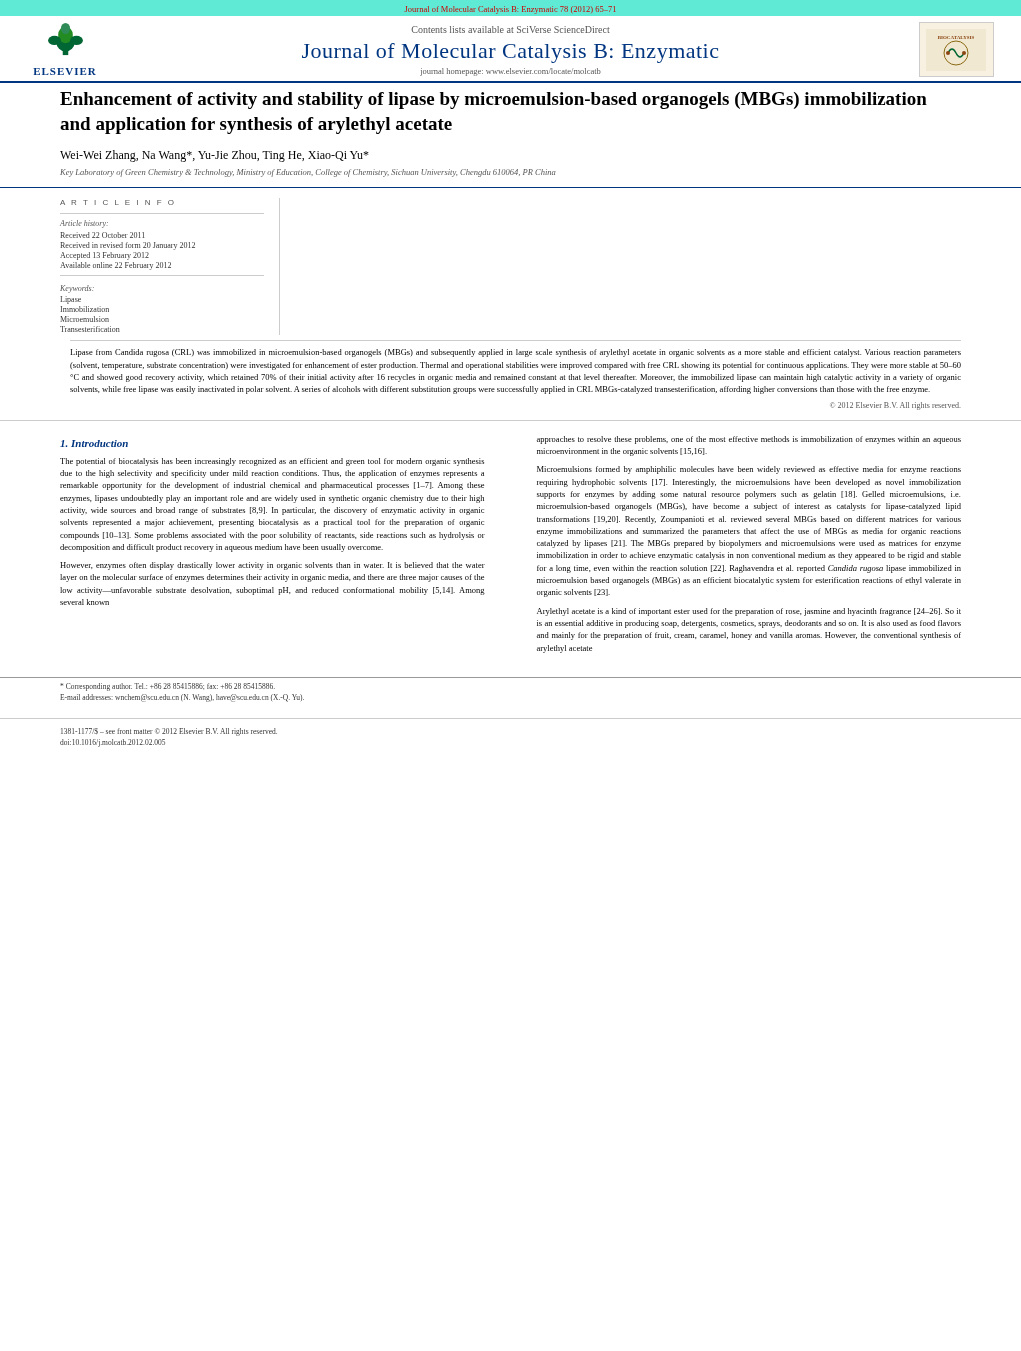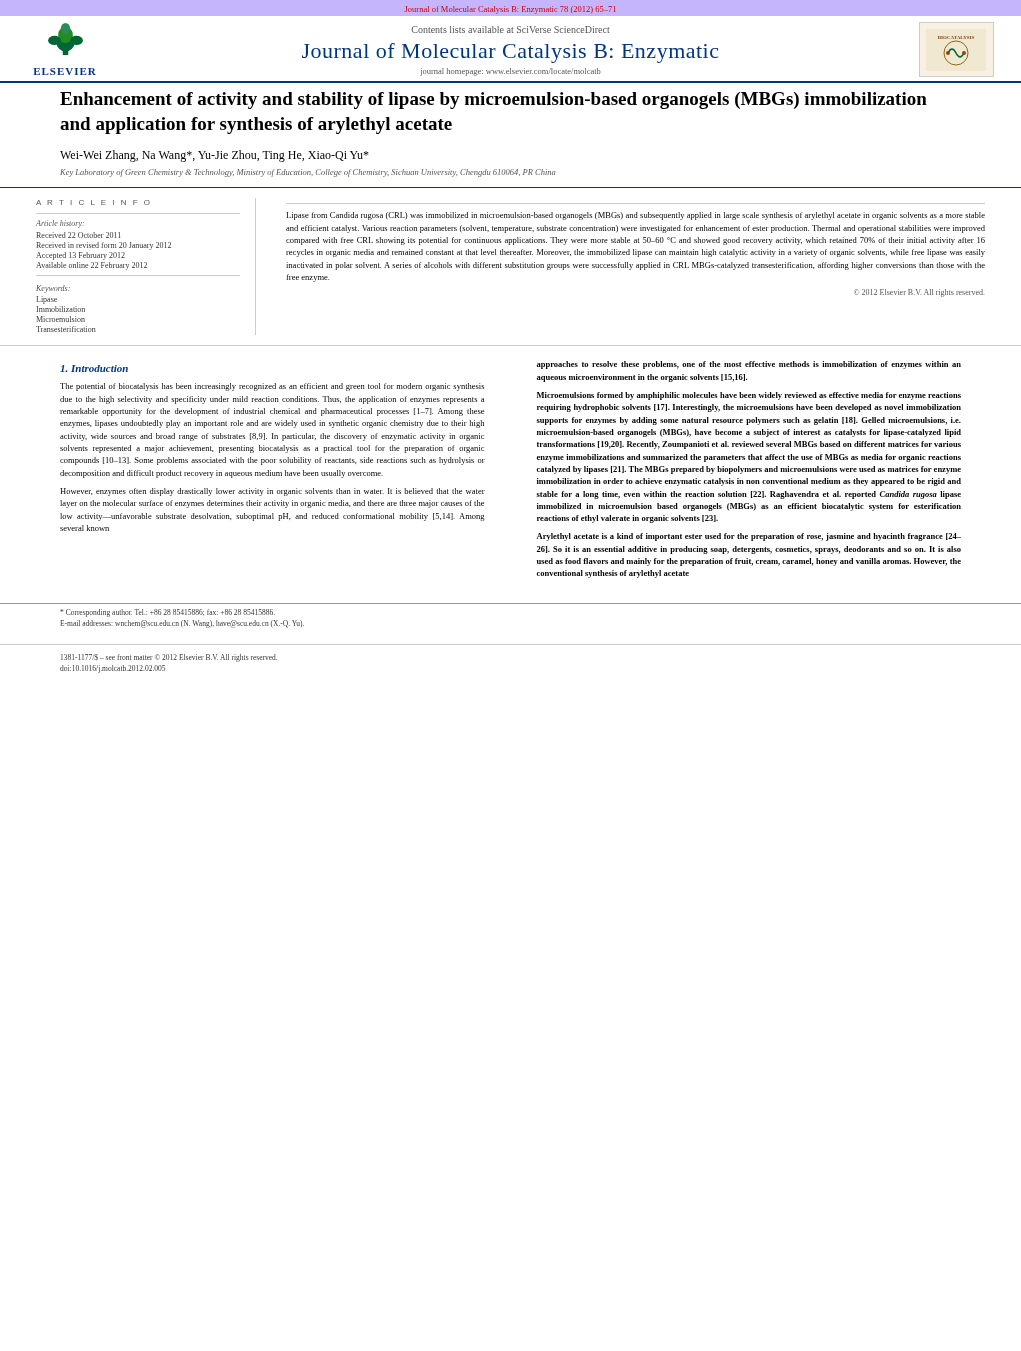--- a/index.html
+++ b/index.html
@@ -7,21 +7,21 @@
       background: #fff;
       font-family: 'Times New Roman', Times, serif;
       font-size: 10px;
       color: #000;
       width: 1021px;
       min-height: 1351px;
     }
 
     
     .top-bar {
-      background: #c4b5fd;
+      background: #5eead4;
       text-align: center;
       padding: 4px 0 2px;
       font-size: 8.5px;
       color: #c00;
       border-bottom: none;
     }
 
     
     .journal-header {
       display: flex;
@@ -121,23 +121,23 @@
 
     .article-affiliation {
       font-size: 8.5px;
       color: #555;
       font-style: italic;
     }
 
     
     .two-col-section {
       display: flex;
-      padding: 10px 36px;
+      padding: 10px 60px;
       border-bottom: 1px solid #ccc;
-      gap: 20px;
+      flex-direction: column;
     }
 
     .article-info-col {
       width: 220px;
       flex-shrink: 0;
       border-right: 1px solid #ccc;
       padding-right: 15px;
     }
 
     .abstract-col {
@@ -207,21 +207,20 @@
     }
 
     .body-left-col {
       flex: 1;
       padding-right: 10px;
     }
 
     .body-right-col {
       flex: 1;
       padding-left: 10px;
-      font-weight: bold;
     }
 
     .section-title {
       font-size: 11px;
       font-weight: bold;
       font-style: italic;
       color: #003580;
       margin-bottom: 6px;
       margin-top: 4px;
     }

